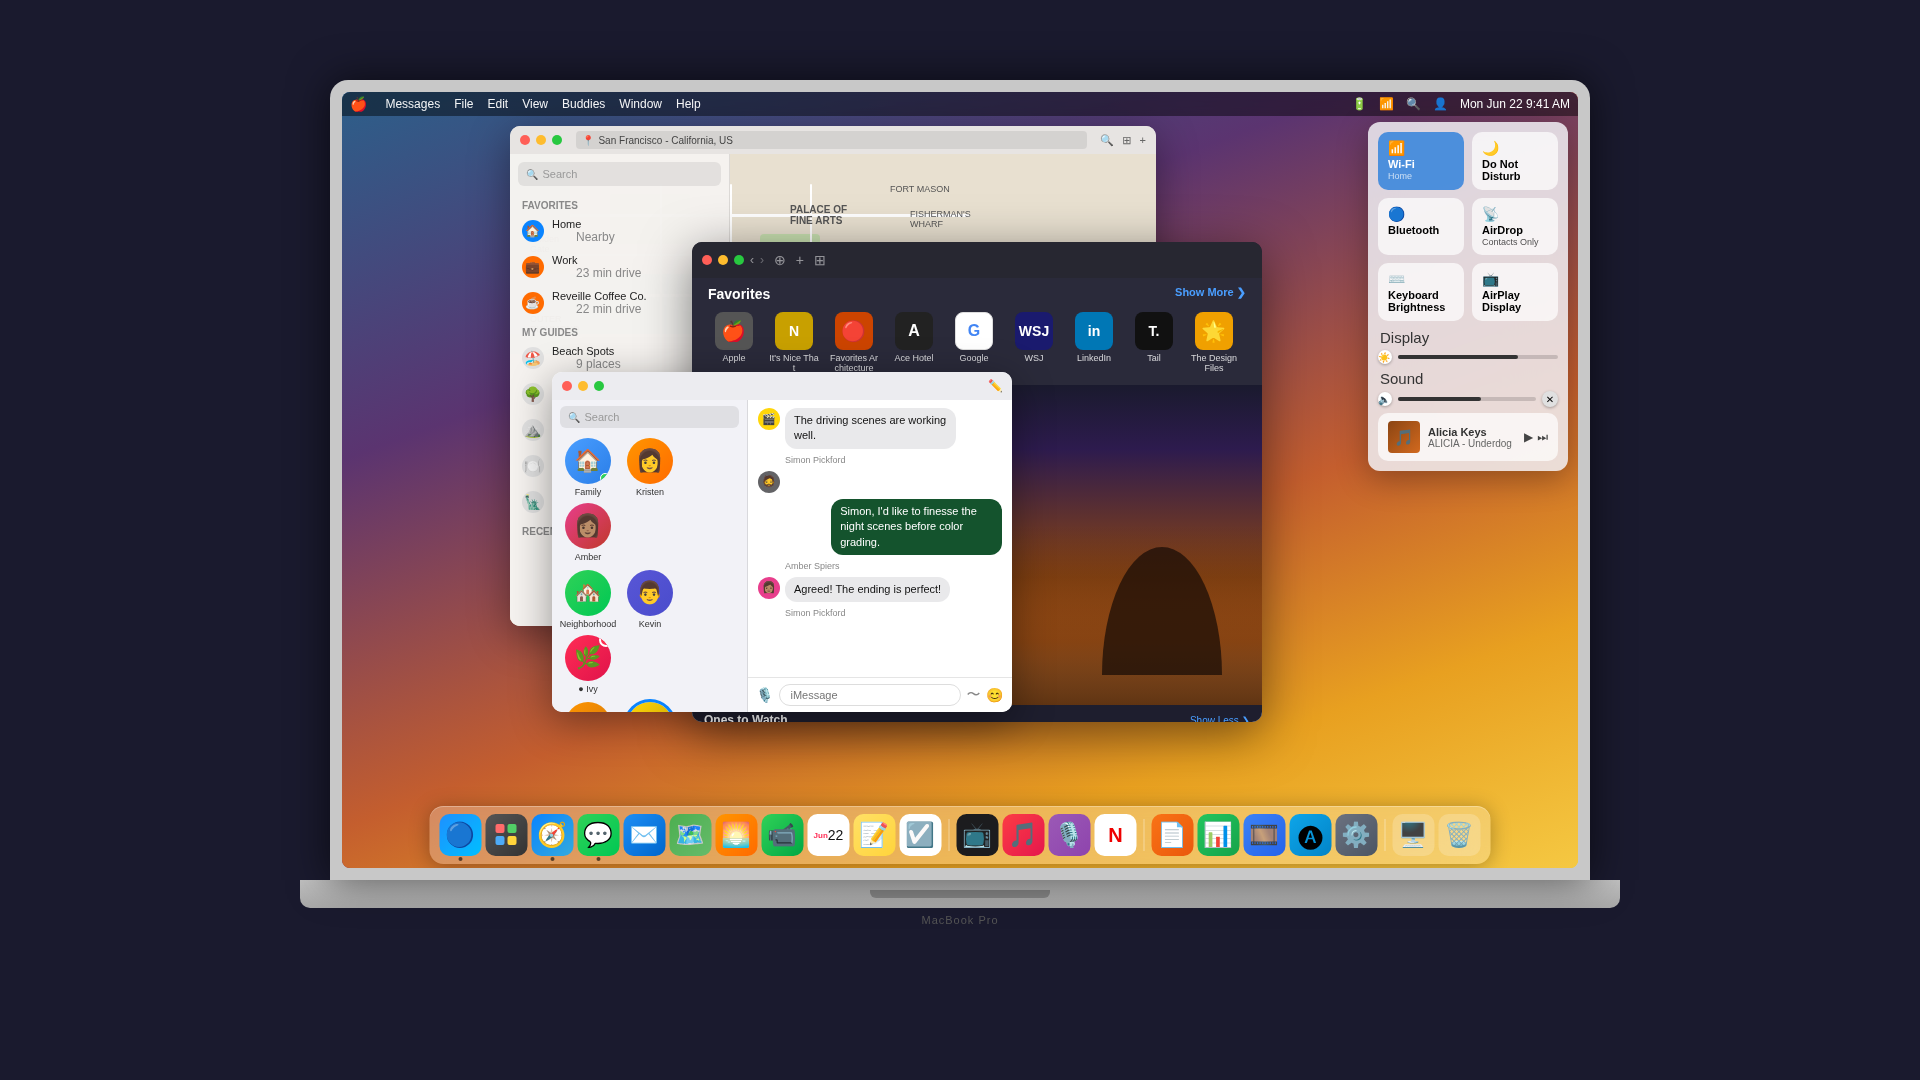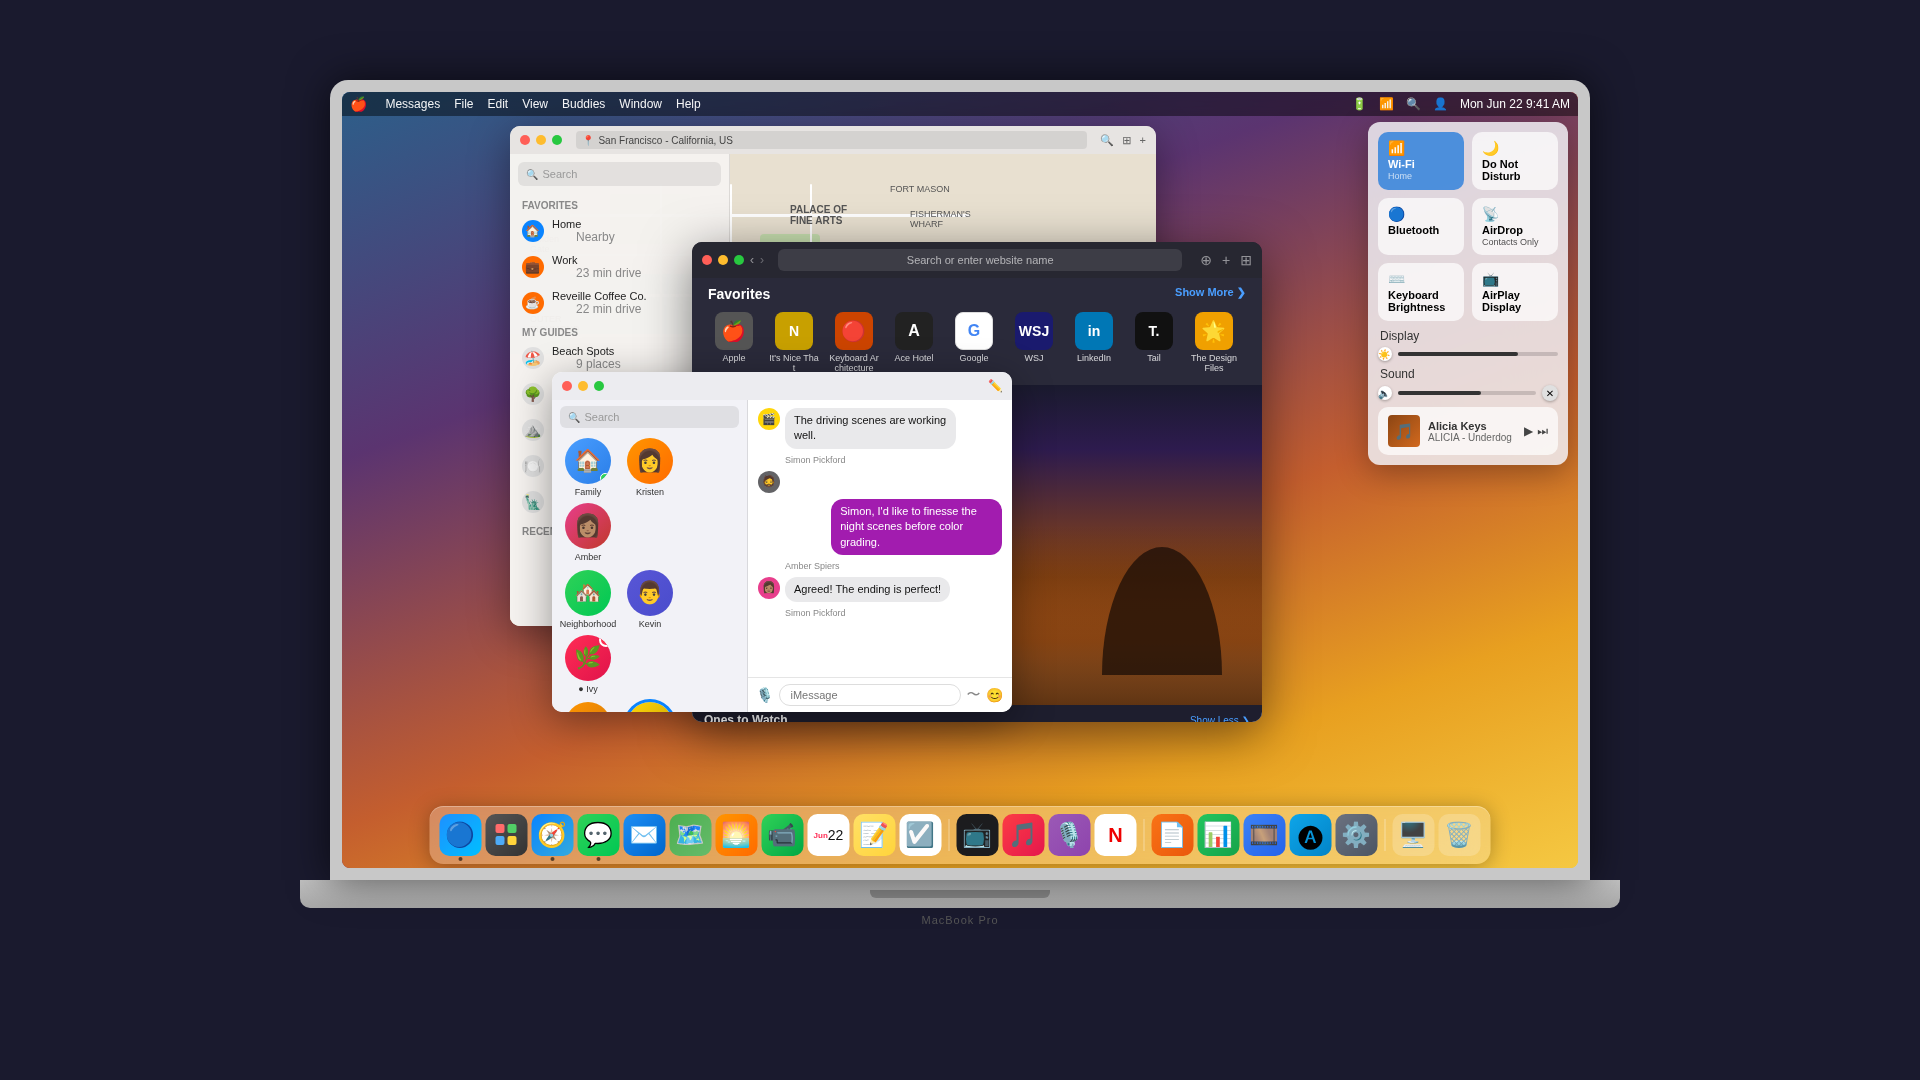--- a/index.html
+++ b/index.html
@@ -123,21 +123,21 @@
     .cc-tile-sublabel {
       font-size: 9px;
       opacity: 0.7;
       margin-top: 1px;
     }
     .cc-icon {
       font-size: 14px;
       margin-bottom: 2px;
     }
     .cc-section-label {
-      font-size: 12px;
+      font-size: 15px;
       font-weight: 500;
       color: #333;
       margin: 6px 0 4px 2px;
     }
     .cc-slider-row {
       display: flex;
       align-items: center;
       gap: 6px;
       margin: 4px 0;
     }
@@ -588,21 +588,21 @@
       padding: 5px 9px;
       border-radius: 12px;
       font-size: 11px;
       line-height: 1.4;
     }
     .msg-bubble.received {
       background: #e9e9eb;
       color: #111;
     }
     .msg-bubble.sent-blue {
-      background: #a21caf;
+      background: #14532d;
       color: white;
     }
     .messages-input-bar {
       padding: 6px 8px;
       border-top: 1px solid rgba(0,0,0,0.1);
       display: flex;
       align-items: center;
       gap: 6px;
     }
     .messages-input {
@@ -873,23 +873,20 @@
         </div>
       </div>
 
       <div class="safari-window">
         <div class="safari-titlebar">
           <div class="traffic-light tl-red"></div>
           <div class="traffic-light tl-yellow"></div>
           <div class="traffic-light tl-green"></div>
           <span style="color:rgba(255,255,255,0.5);font-size:12px;">‹</span>
           <span style="color:rgba(255,255,255,0.3);font-size:12px;">›</span>
-          <div class="safari-url-bar">
-            <span>Search or enter website name</span>
-          </div>
           <span style="color:rgba(255,255,255,0.5);font-size:14px;margin-left:4px;">⊕</span>
           <span style="color:rgba(255,255,255,0.5);font-size:14px;margin-left:4px;">+</span>
           <span style="color:rgba(255,255,255,0.5);font-size:14px;margin-left:4px;">⊞</span>
         </div>
         <div class="safari-content">
           <div class="safari-header">
             <div class="safari-favorites-label">
               <span>Favorites</span>
               <span class="safari-show-more">Show More ❯</span>
             </div>
@@ -899,21 +896,21 @@
                 <span class="safari-fav-label">Apple</span>
               </div>
               <div class="safari-fav-item">
                 <div class="safari-fav-icon" style="background:#c8a000;display:flex;align-items:center;justify-content:center;">
                     <span style="font-size:14px;color:white;font-weight:bold;">N</span>
                   </div>
                 <span class="safari-fav-label">It's Nice That</span>
               </div>
               <div class="safari-fav-item">
                 <div class="safari-fav-icon" style="background:#cc4400;">🔴</div>
-                <span class="safari-fav-label">Keyboard Architecture</span>
+                <span class="safari-fav-label">Favorites Architecture</span>
               </div>
               <div class="safari-fav-item">
                 <div class="safari-fav-icon" style="background:#222;color:white;font-weight:bold;font-size:16px;">A</div>
                 <span class="safari-fav-label">Ace Hotel</span>
               </div>
               <div class="safari-fav-item">
                 <div class="safari-fav-icon" style="background:#fff;border:1px solid #ddd;">
                   <span style="font-size:16px;font-weight:bold;color:#4285f4;">G</span>
                 </div>
                 <span class="safari-fav-label">Google</span>

